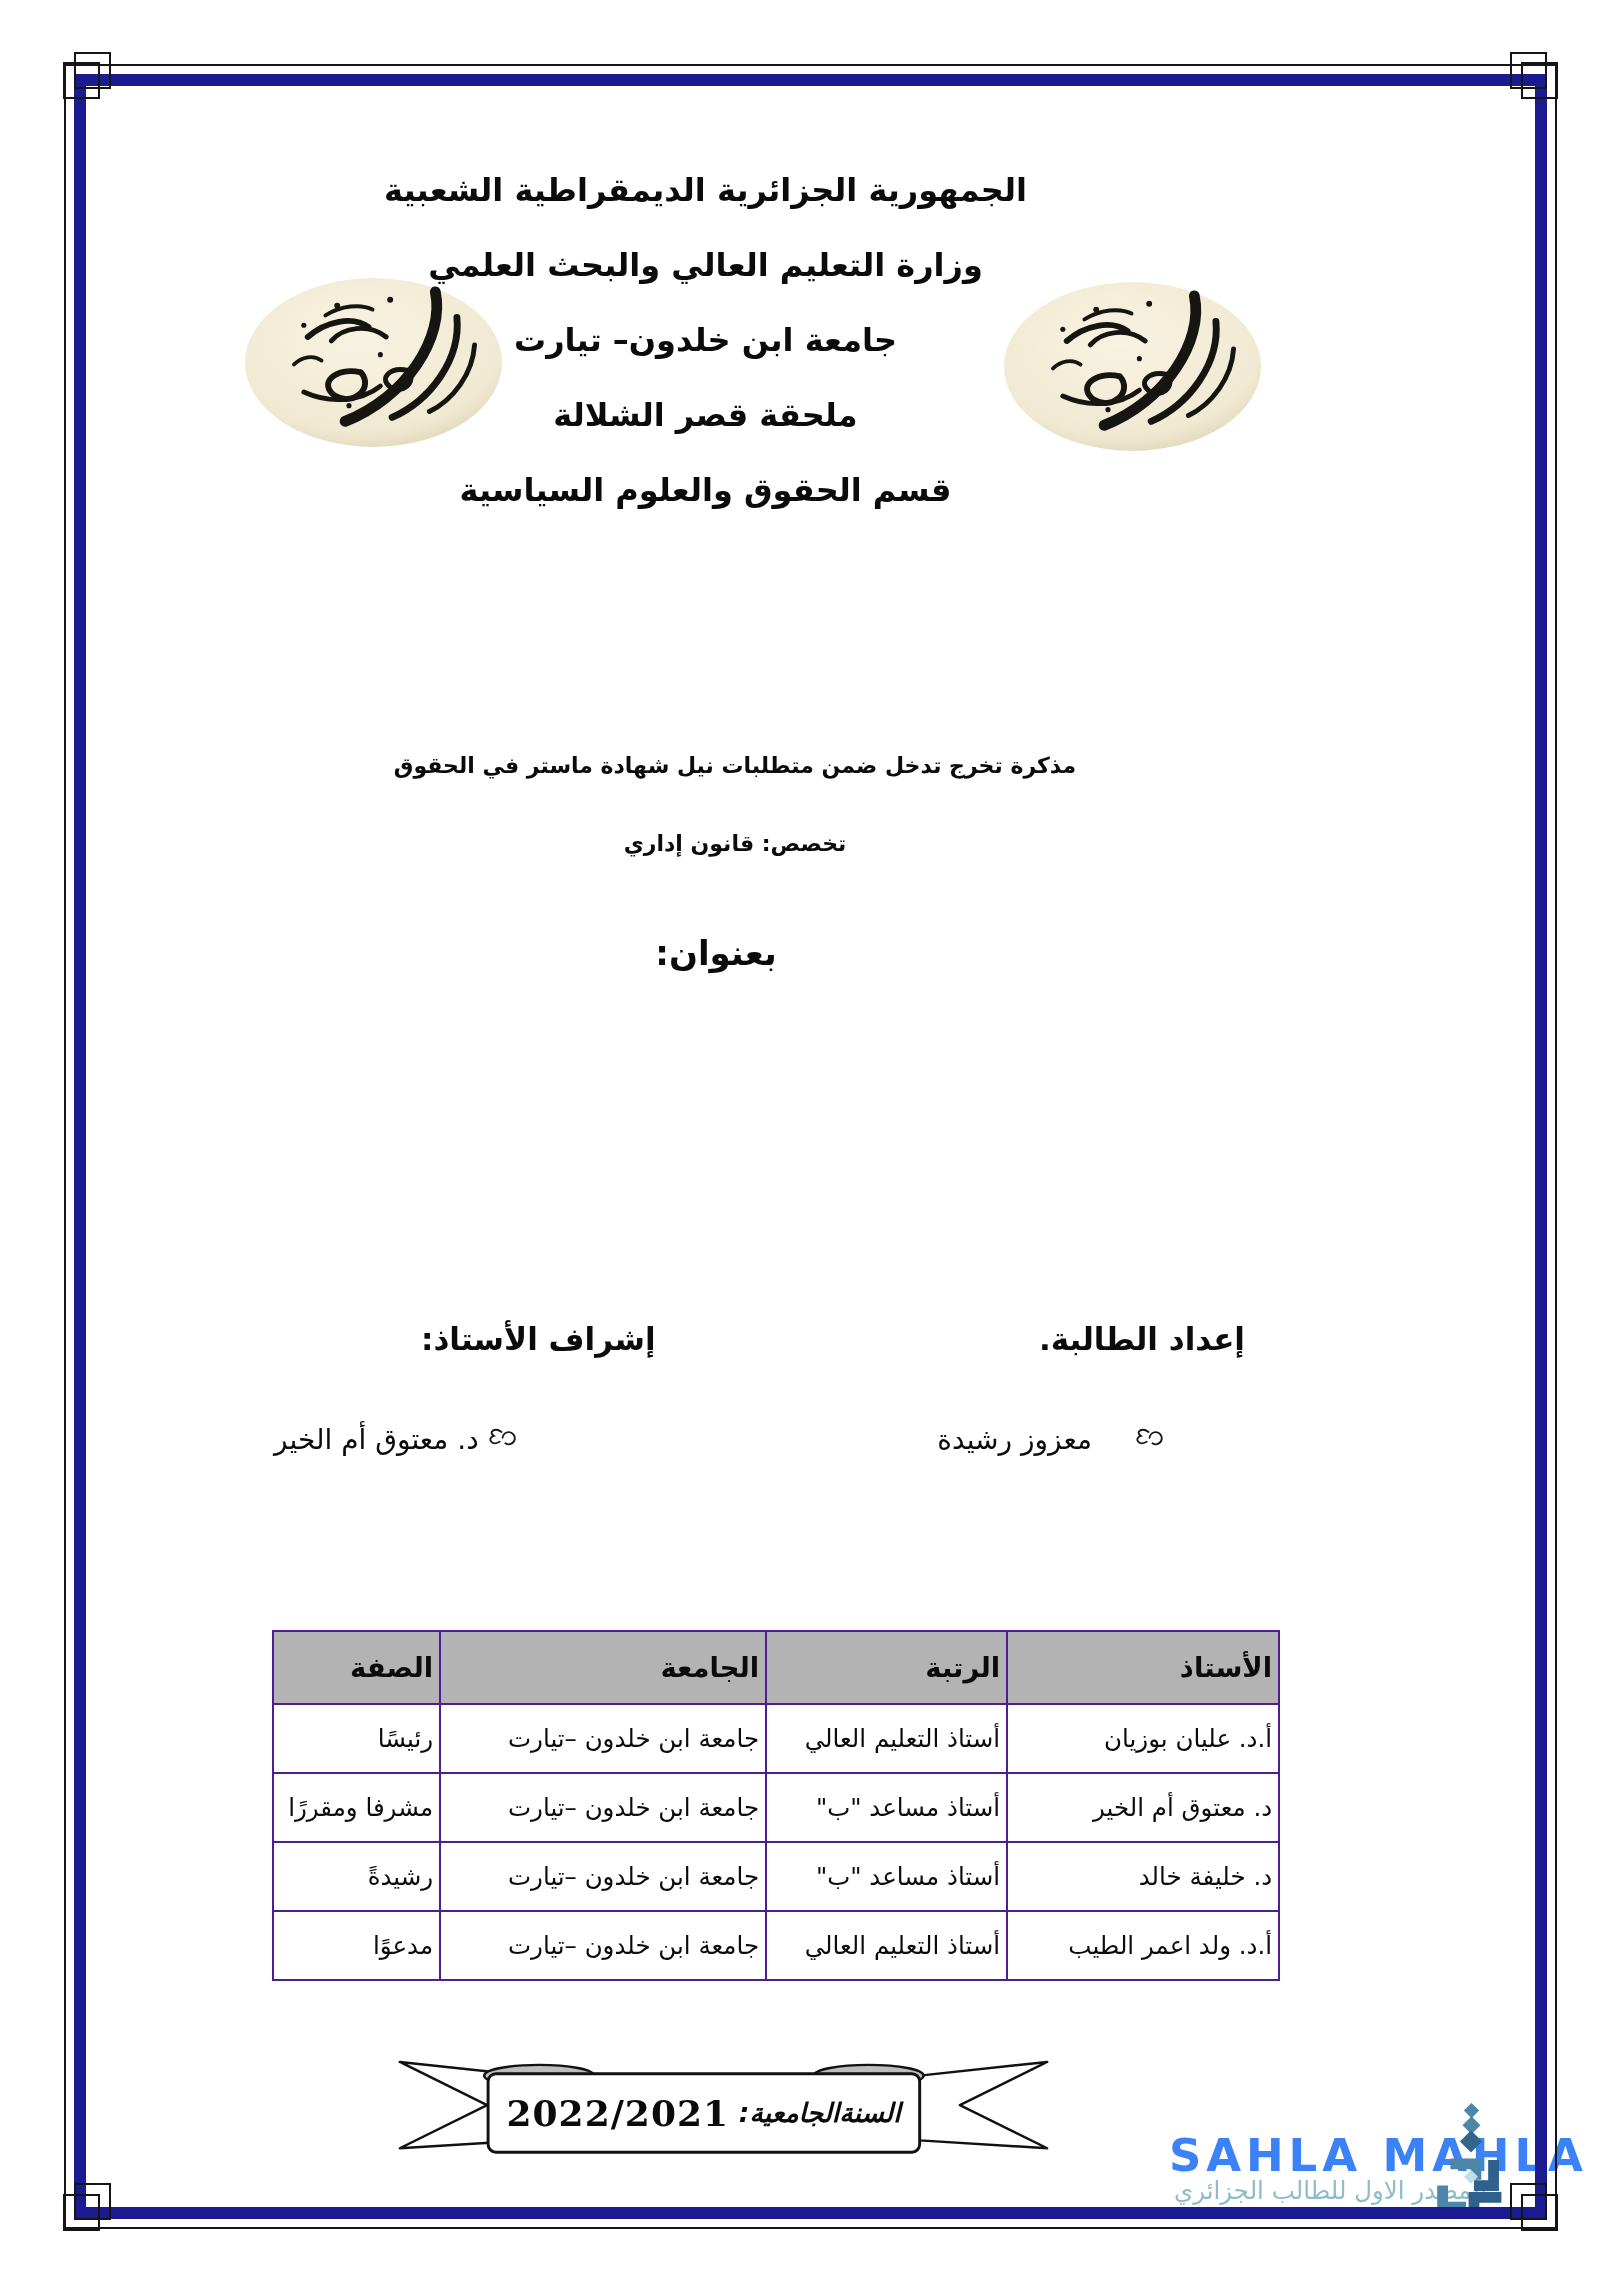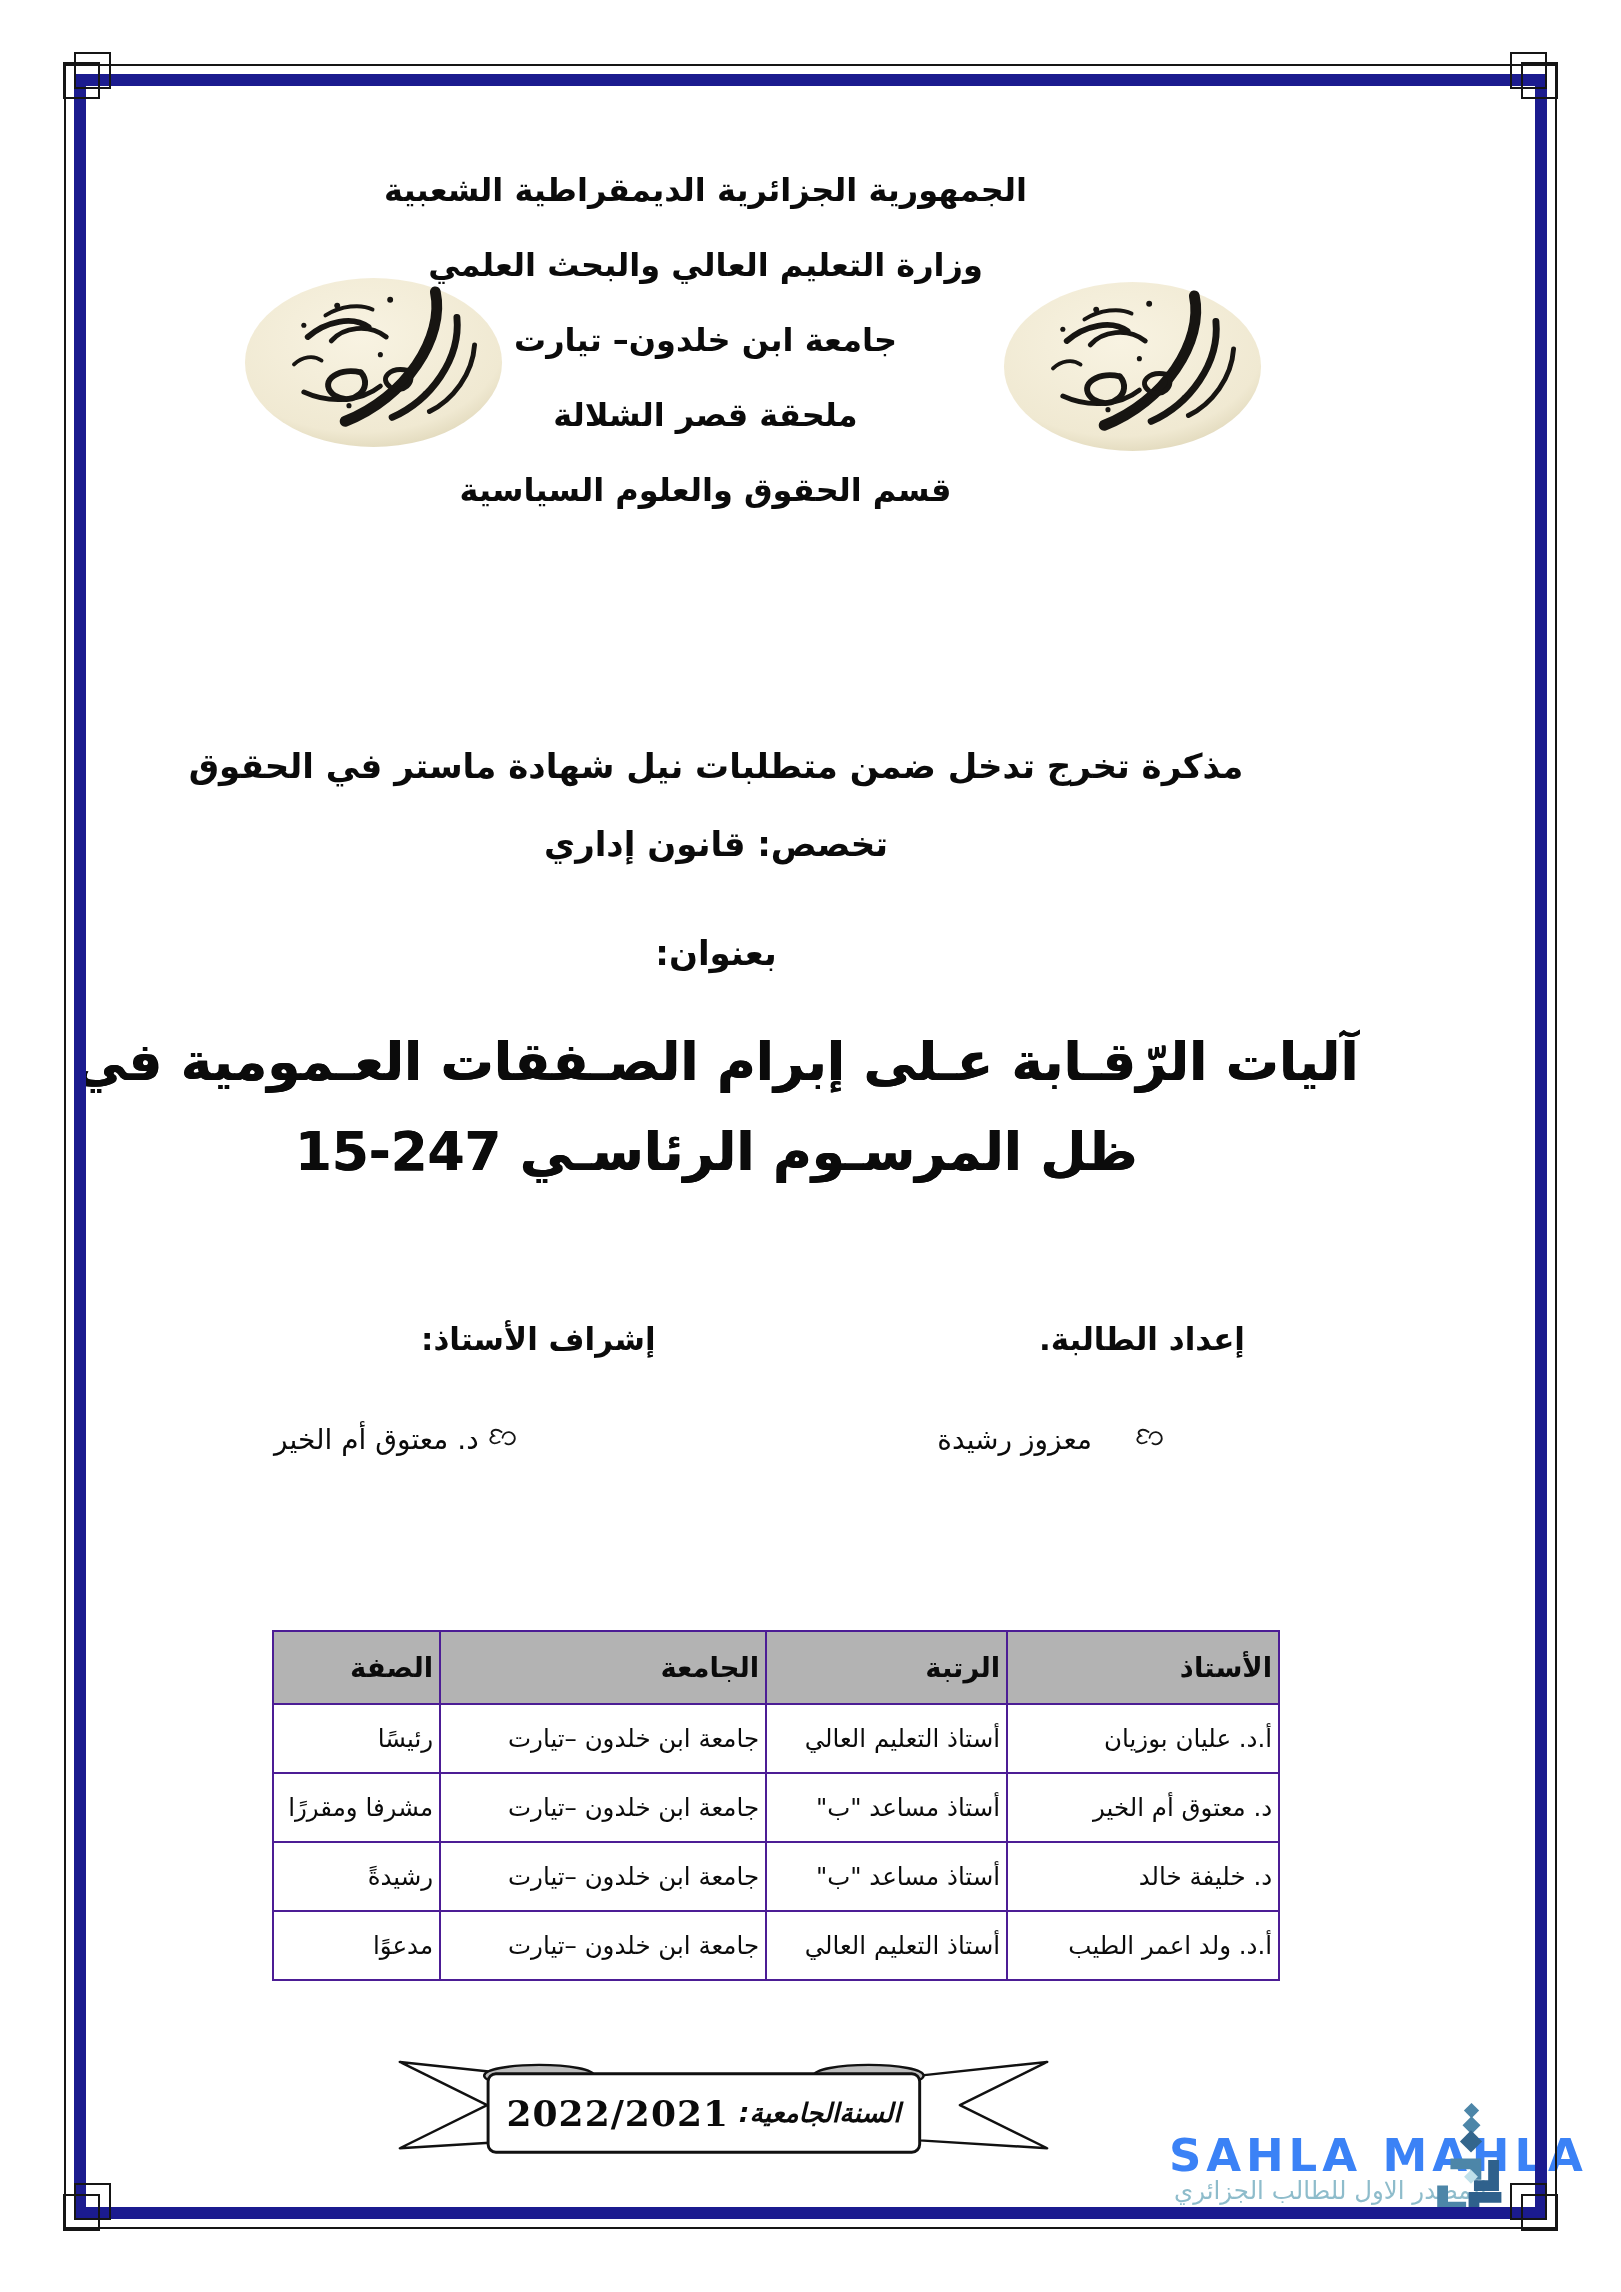--- a/index.html
+++ b/index.html
@@ -40,22 +40,23 @@
     white-space:nowrap;
   }
   .seal{position:absolute; z-index:2;}
   .seal.left{left:243px; top:276px;}
   .seal.right{left:1002px; top:280px;}
 
   
   .thesis-block{
     position:absolute; left:64px; top:727px; width:1304px;
     text-align:center; direction:rtl;
-    font-size:34px; font-weight:bold; line-height:78px;
+    font-size:22px; font-weight:bold; line-height:78px;
     white-space:nowrap;
+    padding-left:19px;
   }
   .title-label{
     position:absolute; left:64px; top:933px; width:1304px;
     text-align:center; direction:rtl;
     font-size:34px; font-weight:bold;
   }
   .main-title{
     position:absolute; left:64px; top:1017px; width:1304px;
     text-align:center; direction:rtl;
     font-size:53px; font-weight:800; line-height:90px;
@@ -228,24 +229,20 @@
       </g>
     </svg>
   </div>
 
   <div class="thesis-block">
     <div>مذكرة تخرج تدخل ضمن متطلبات نيل شهادة ماستر في الحقوق</div>
     <div>تخصص: قانون إداري</div>
   </div>
 
   <div class="title-label">بعنوان:</div>
-  <div class="main-title">
-    <div>آليات الرّقـابة عـلى إبرام الصـفقات العـمومية في</div>
-    <div>ظل المرسـوم الرئاسـي 247-15</div>
-  </div>
 
   <div class="author-label student">إعداد الطالبة.</div>
   <div class="author-label supervisor">إشراف الأستاذ:</div>
 
   <div class="author-name student">
     <span class="orn">
       <svg width="35" height="21.6" viewBox="0 0 36 22">
         <g fill="none" stroke="#161616" stroke-width="1.9" stroke-linecap="round">
           <path d="M16,5 C9,0 2,5 8,9 C1,11 5,20 14,15"></path>
           <path d="M17,11 a6.3,6.3 0 1 1 12.6,1 c-0.6,4.4 -5.4,7.4 -9.6,4.6"></path>

